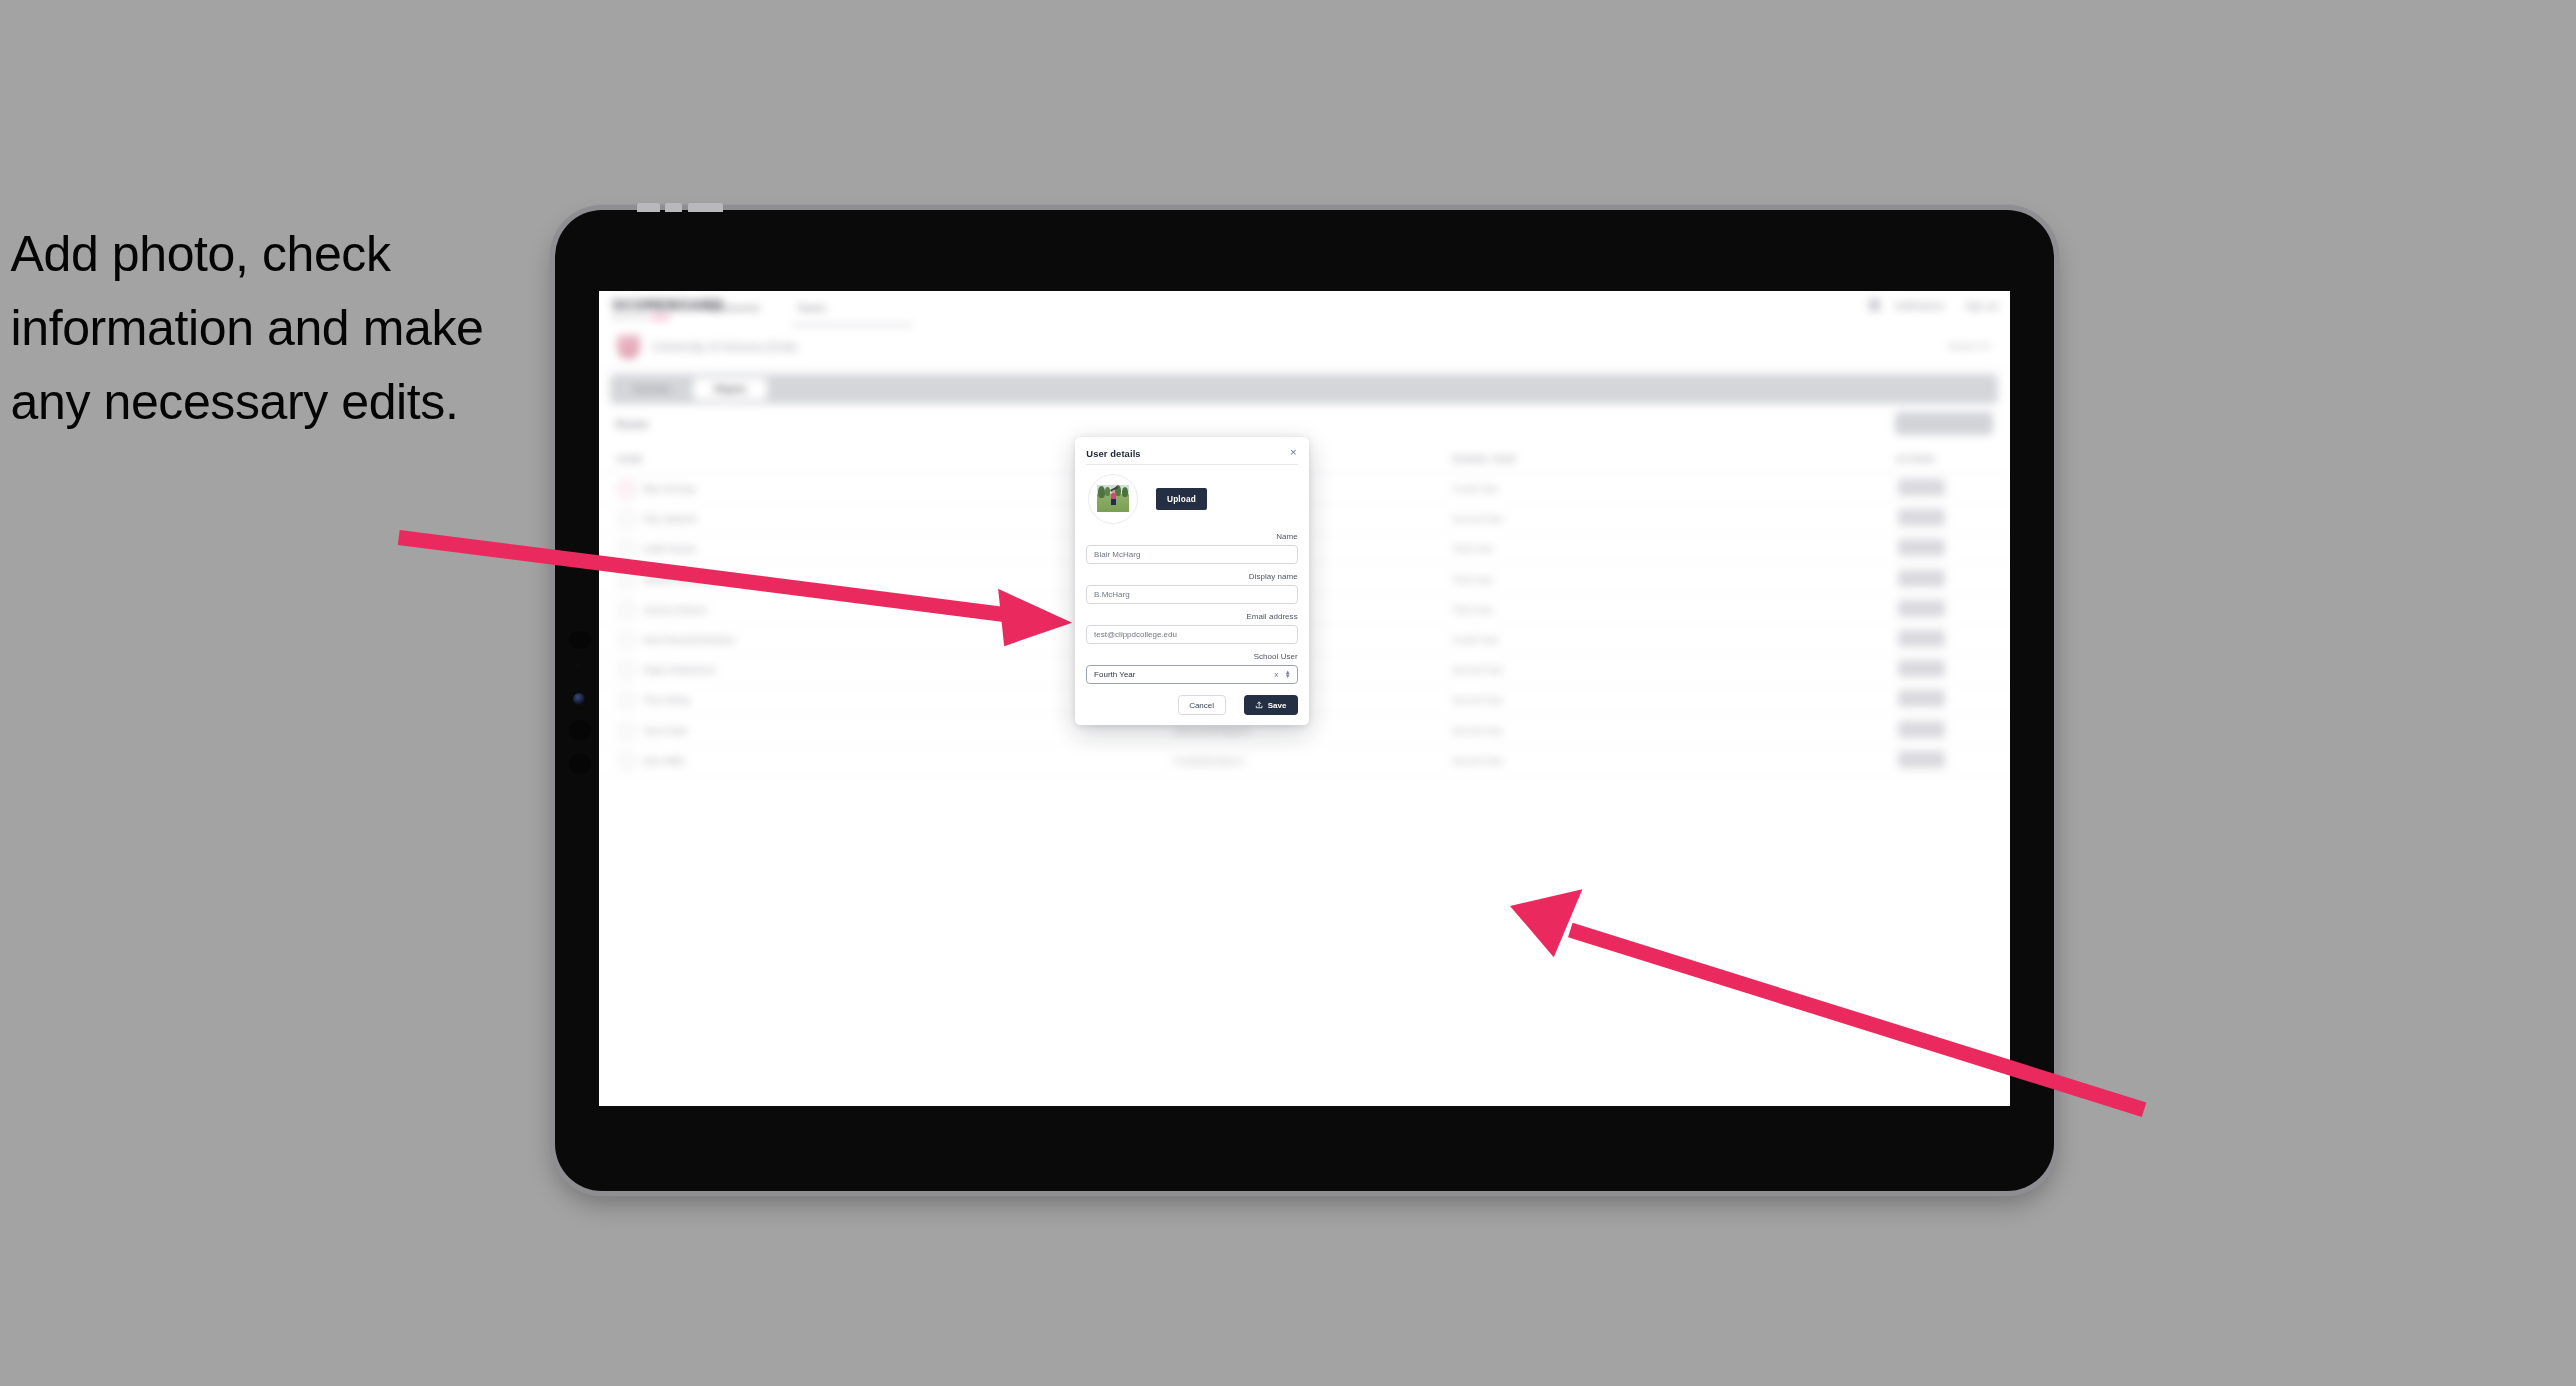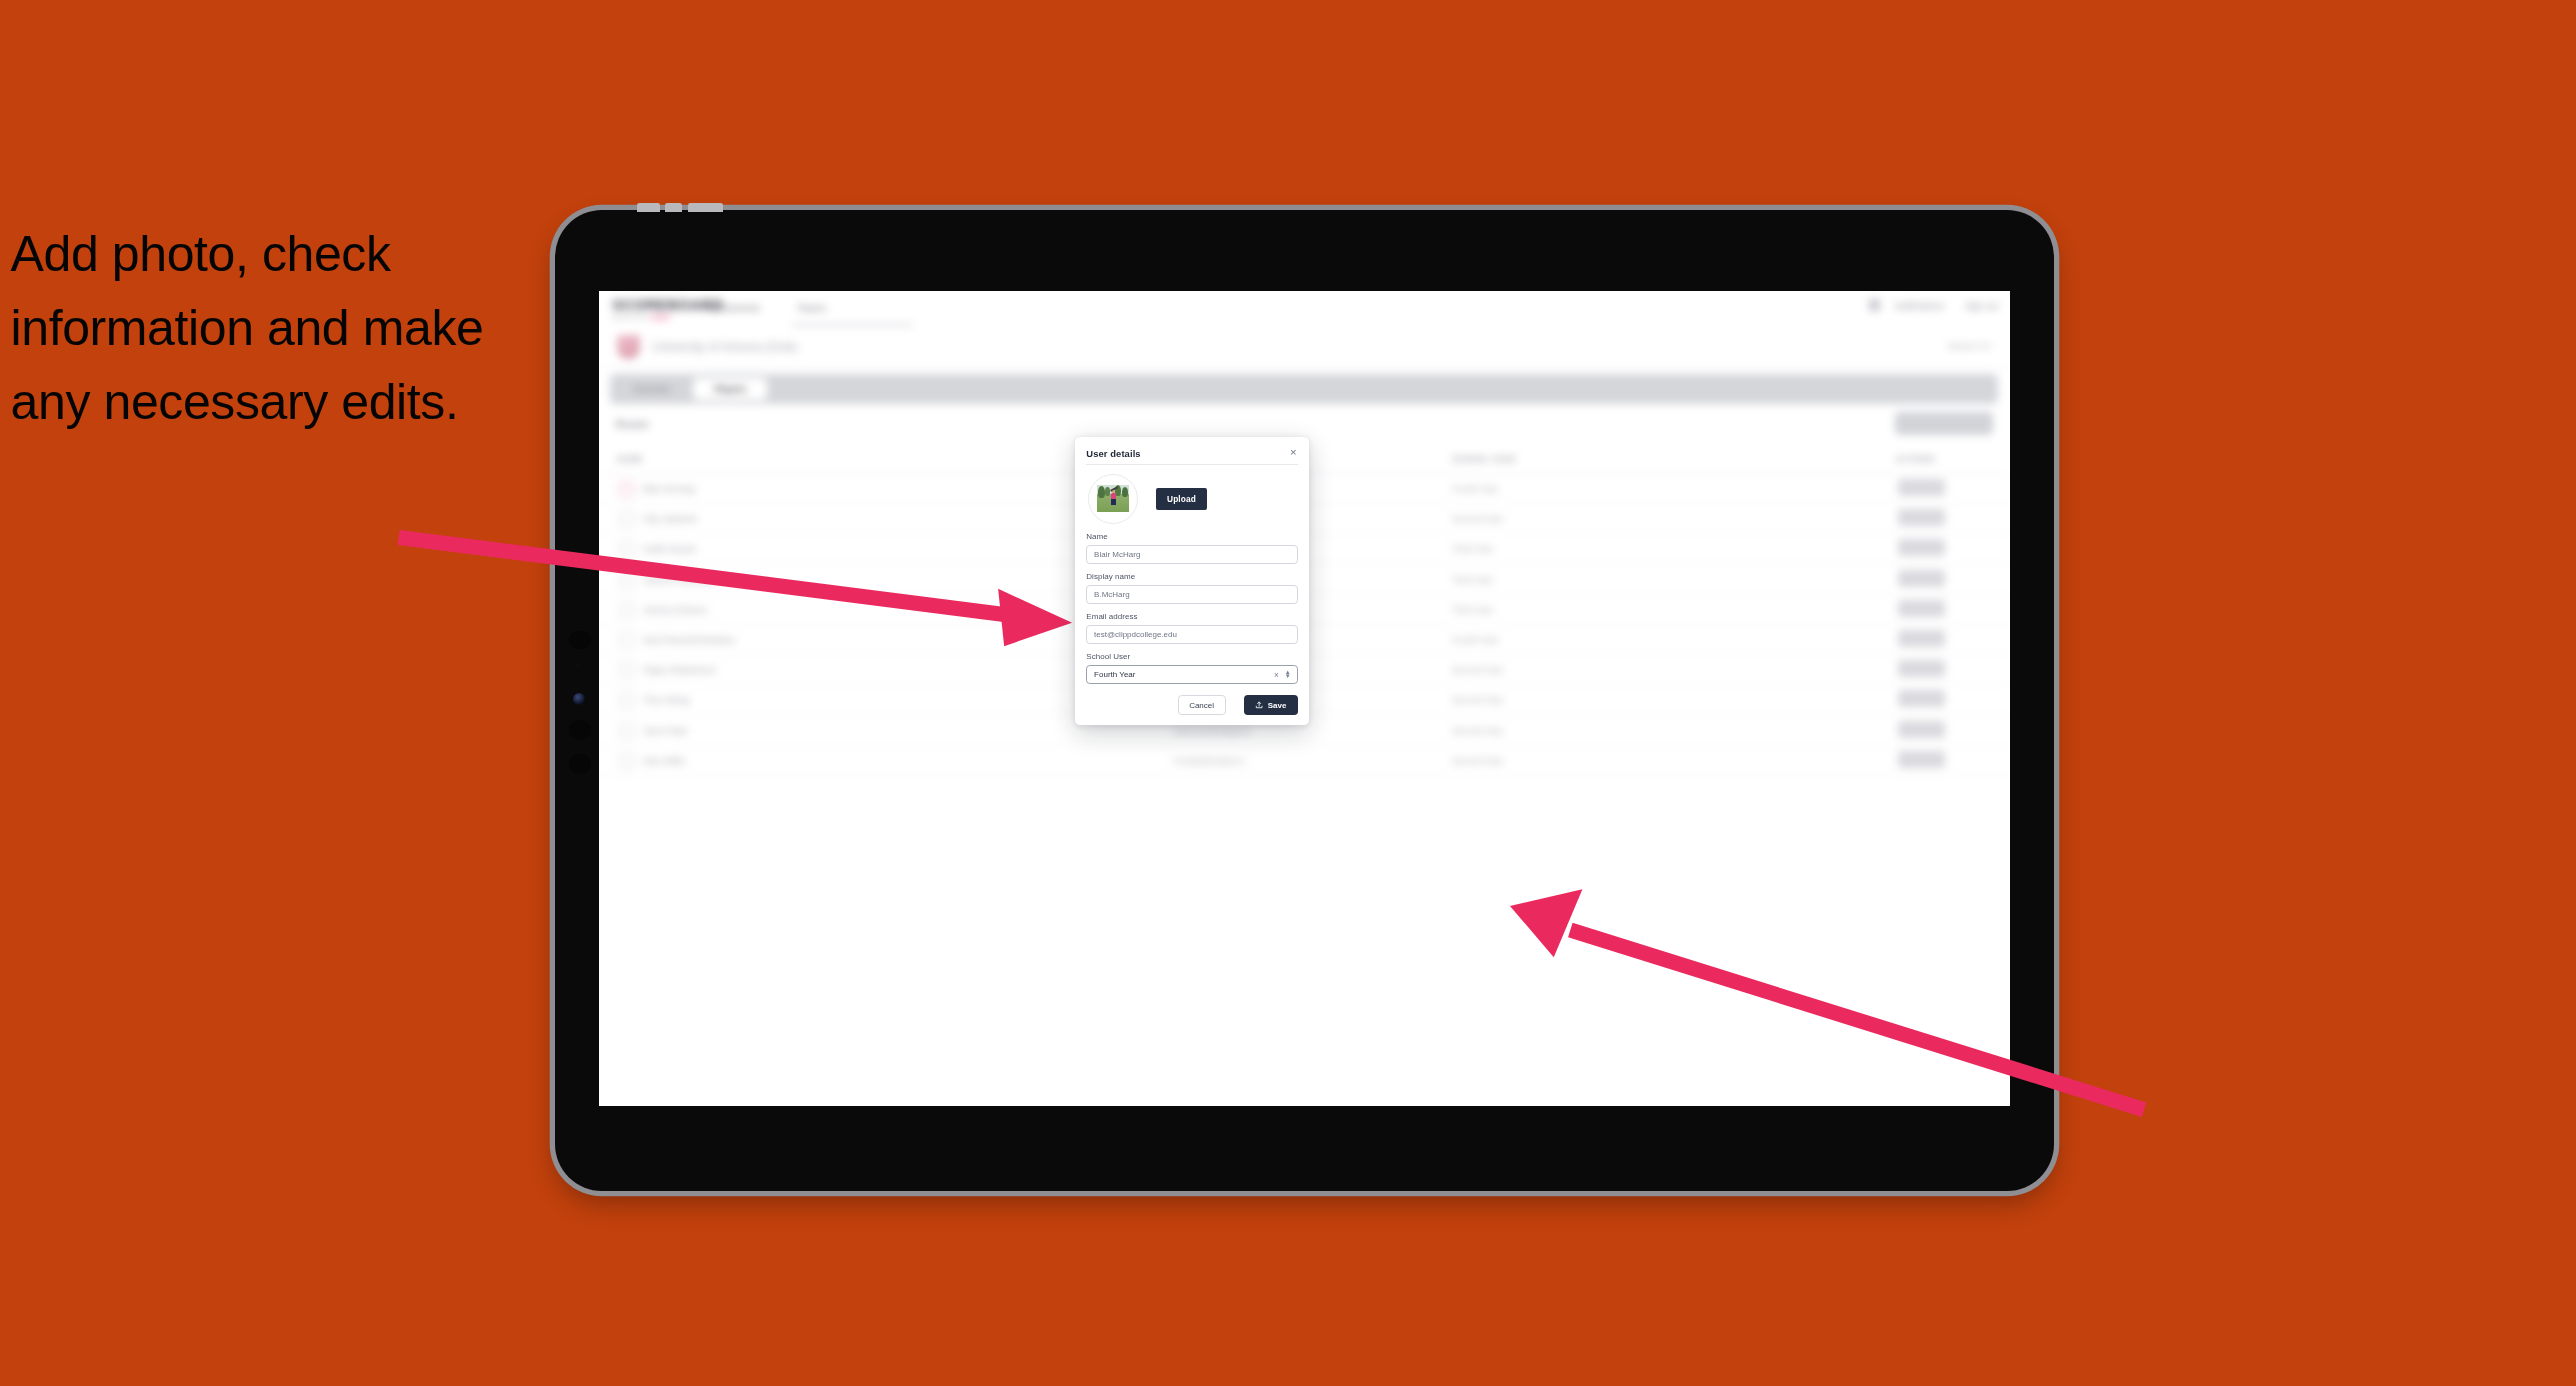--- a/index.html
+++ b/index.html
@@ -9,21 +9,21 @@
     width: 2576px;
     height: 1386px;
     overflow: hidden;
     font-family: "Liberation Sans", sans-serif;
   }
 
   #stage {
     position: relative;
     width: 2576px;
     height: 1386px;
-    background: #c2410c;
+    background: #a3a3a3;
   }
 
   
   .annotation {
     position: absolute;
     color: #050505;
     font-family: "Liberation Sans", sans-serif;
     font-weight: 400;
     letter-spacing: -0.4px;
   }
@@ -387,20 +387,21 @@
     font-family: "Liberation Sans", sans-serif;
     letter-spacing: 0.1px;
   }
 
   .field { margin-top: 8.3px; }
   .field-label {
     font-size: 8px;
     color: #4d5464;
     margin-bottom: 3.8px;
     letter-spacing: 0.04px;
+    text-align: right;
   }
   .field-input {
     width: 100%;
     height: 19px;
     box-sizing: border-box;
     border: 0.8px solid #d3d6dd;
     border-radius: 3.8px;
     padding: 0 6.8px;
     font-size: 8px;
     color: #6e7585;

